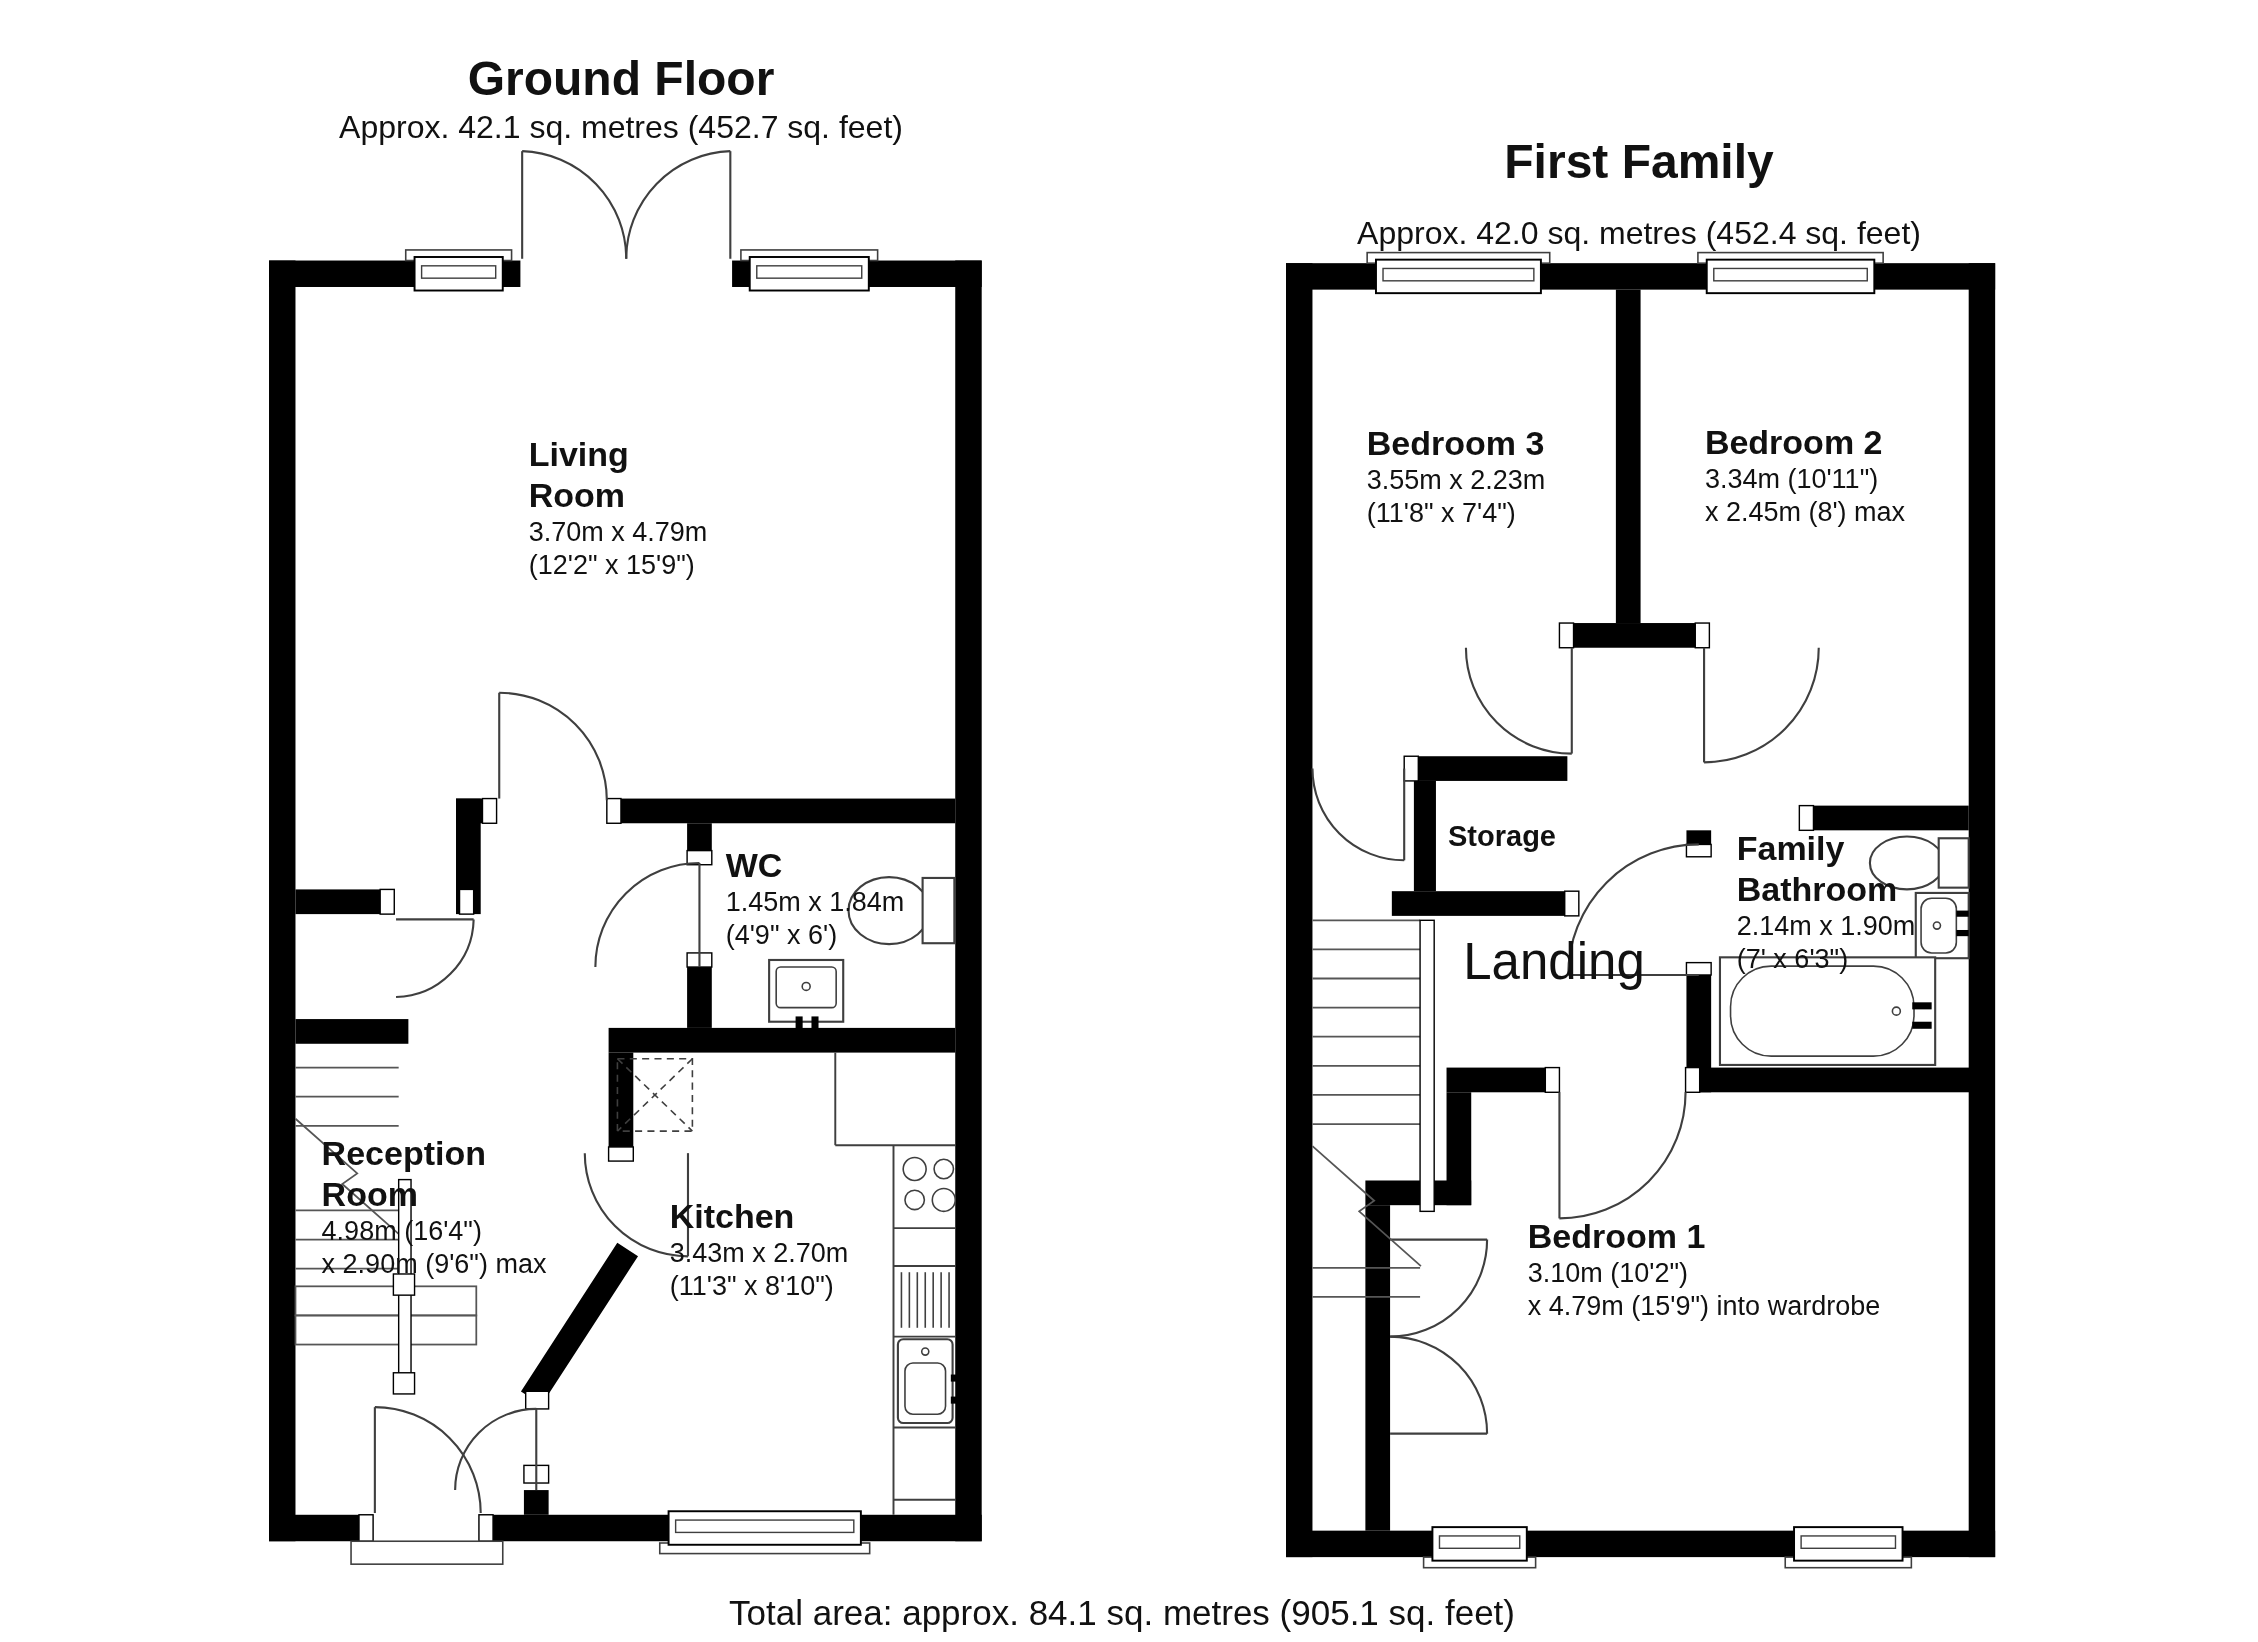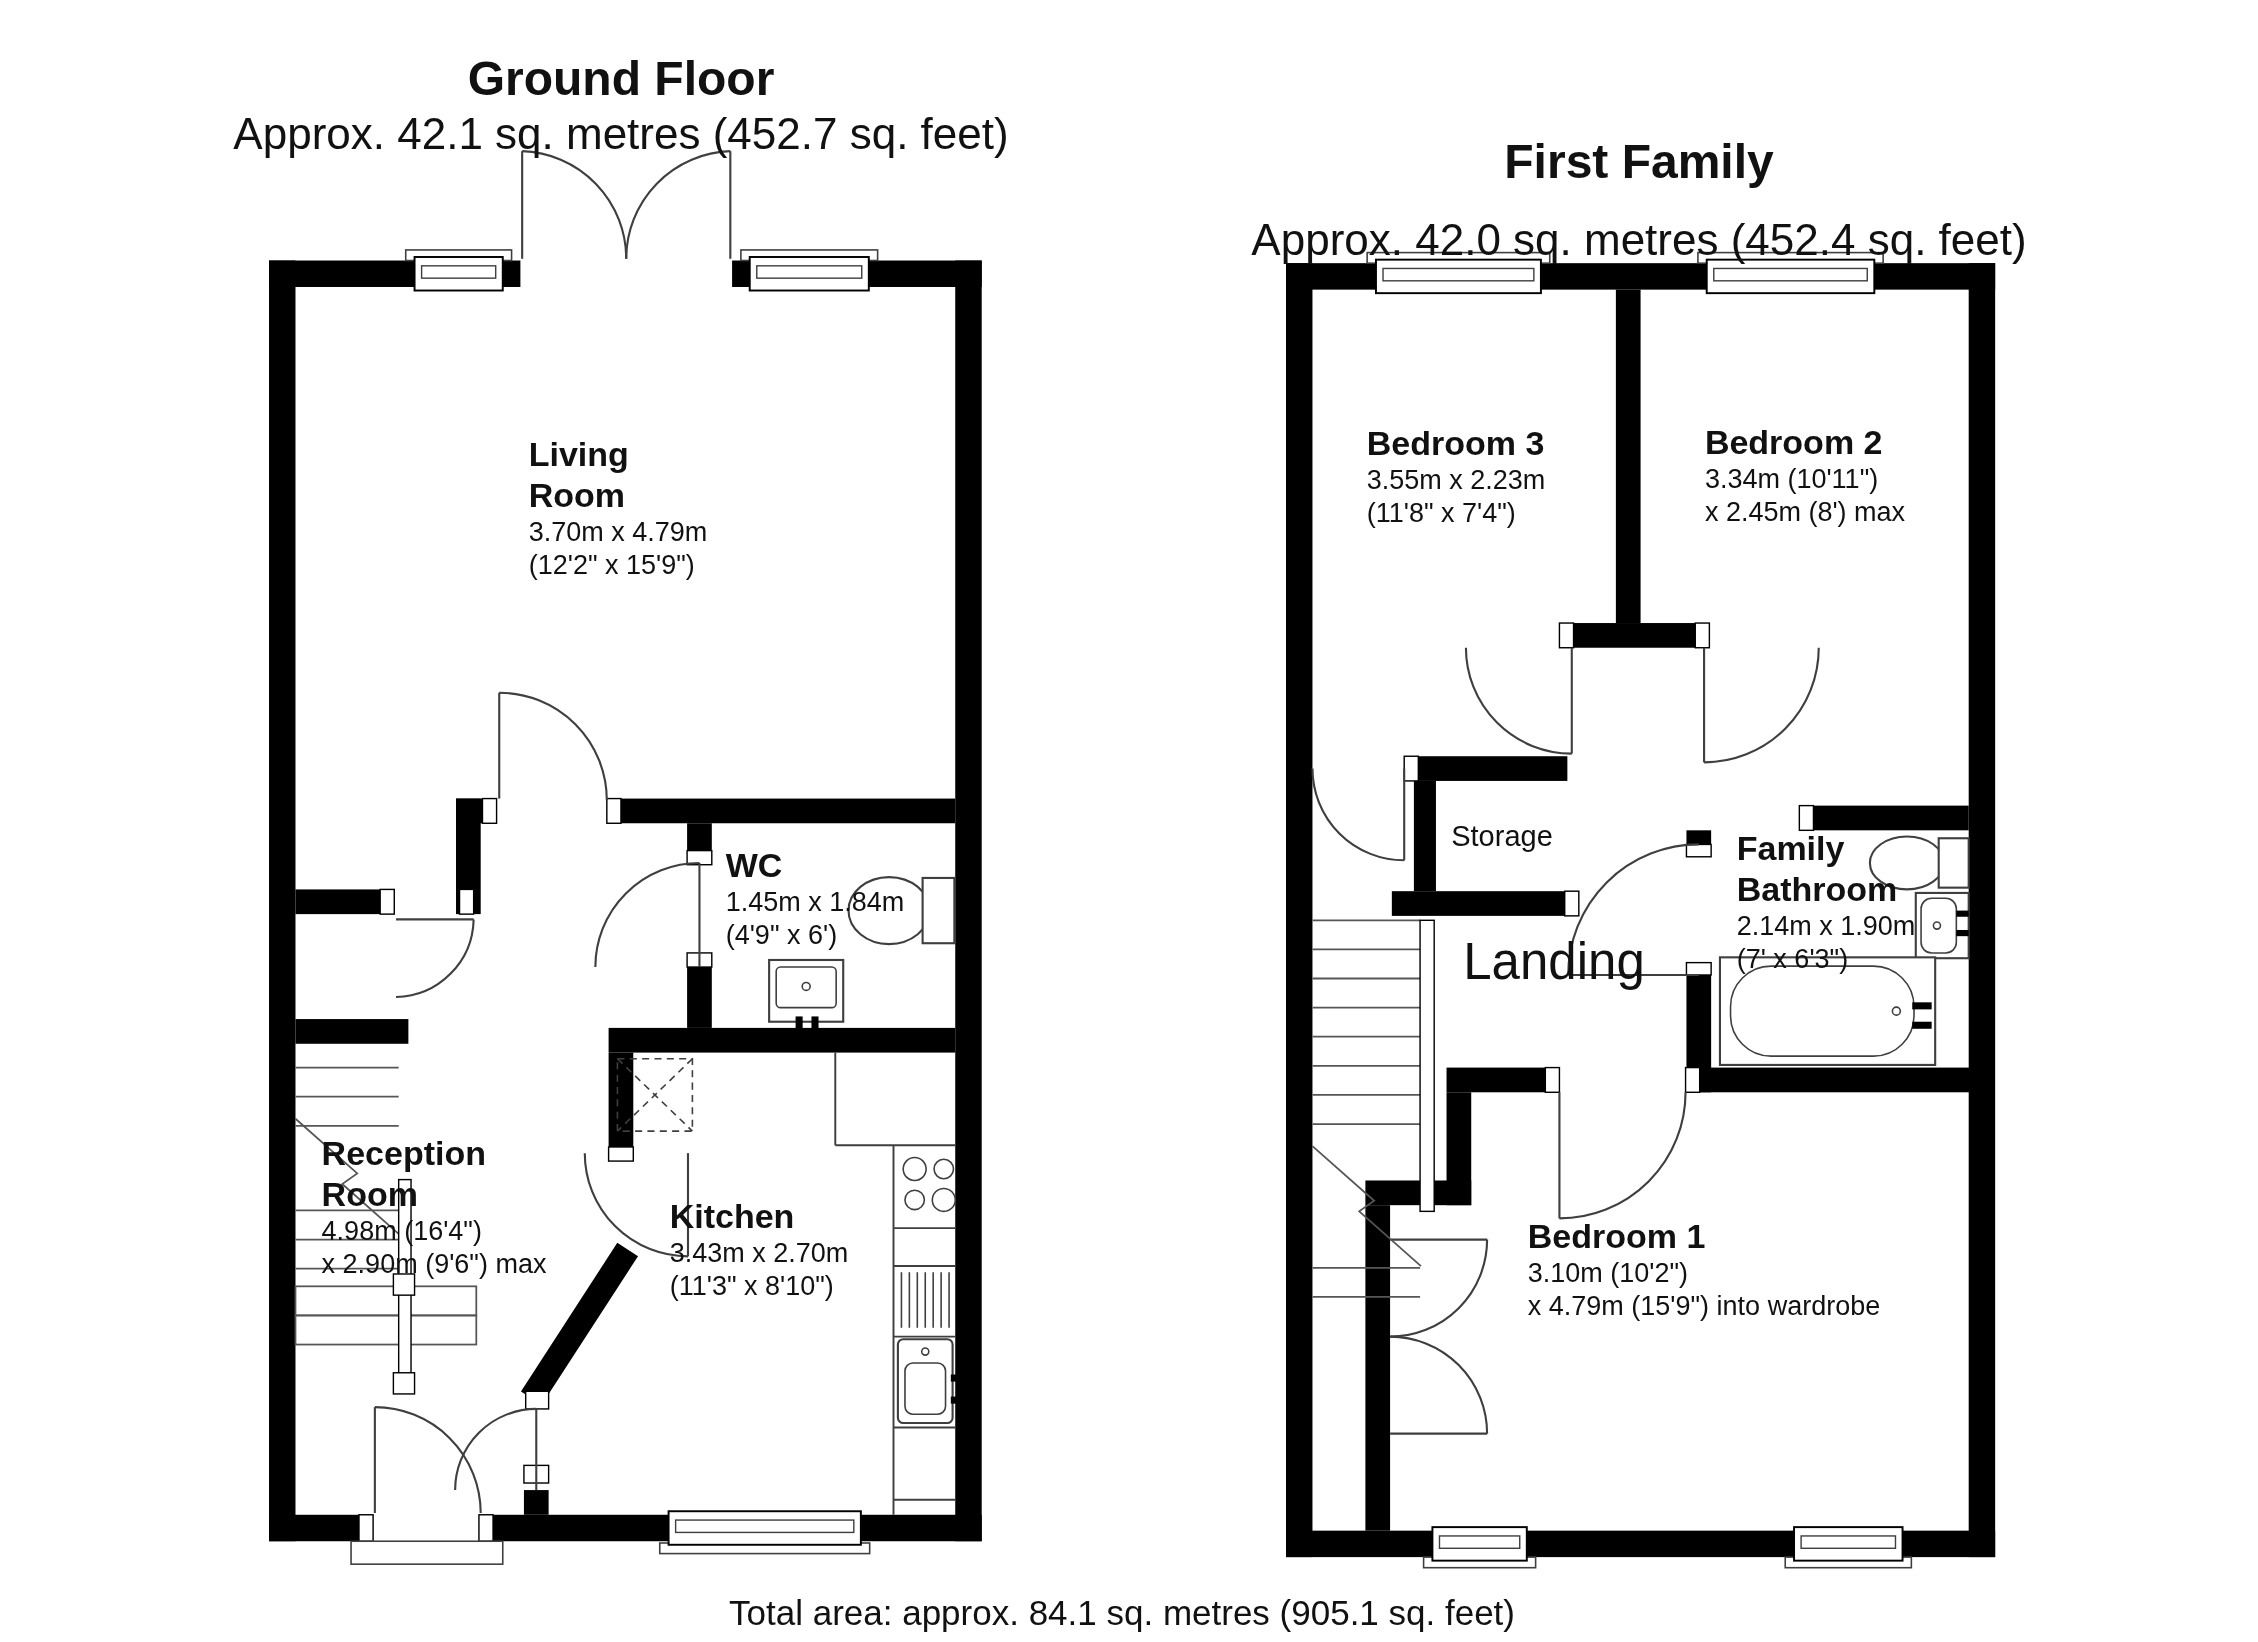--- a/index.html
+++ b/index.html
@@ -30,31 +30,31 @@
     position:absolute;
     transform:translateX(-50%);
     font-size:48px;
     font-weight:bold;
     white-space:nowrap;
     letter-spacing:0px;
   }
   .floor-subtitle{
     position:absolute;
     transform:translateX(-50%);
-    font-size:44px;
+    font-size:32px;
     white-space:nowrap;
     text-align:center;
   }
   .room-label{
     position:absolute;
     transform:translateX(-50%);
     white-space:nowrap;
   }
   .rn{font-size:34px;font-weight:bold;line-height:41px;}
-  .rn-sm{font-size:29px;font-weight:normal;line-height:35px;}
+  .rn-sm{font-size:29px;font-weight:bold;line-height:35px;}
   .rn-lg{font-size:51px;font-weight:normal;line-height:44px;}
   .rd{font-size:27px;line-height:33px;}
   .total-area{
     position:absolute;
     transform:translateX(-50%);
     font-size:35px;
     white-space:nowrap;
   }
   
   .wall{fill:var(--ink);stroke:none;}

